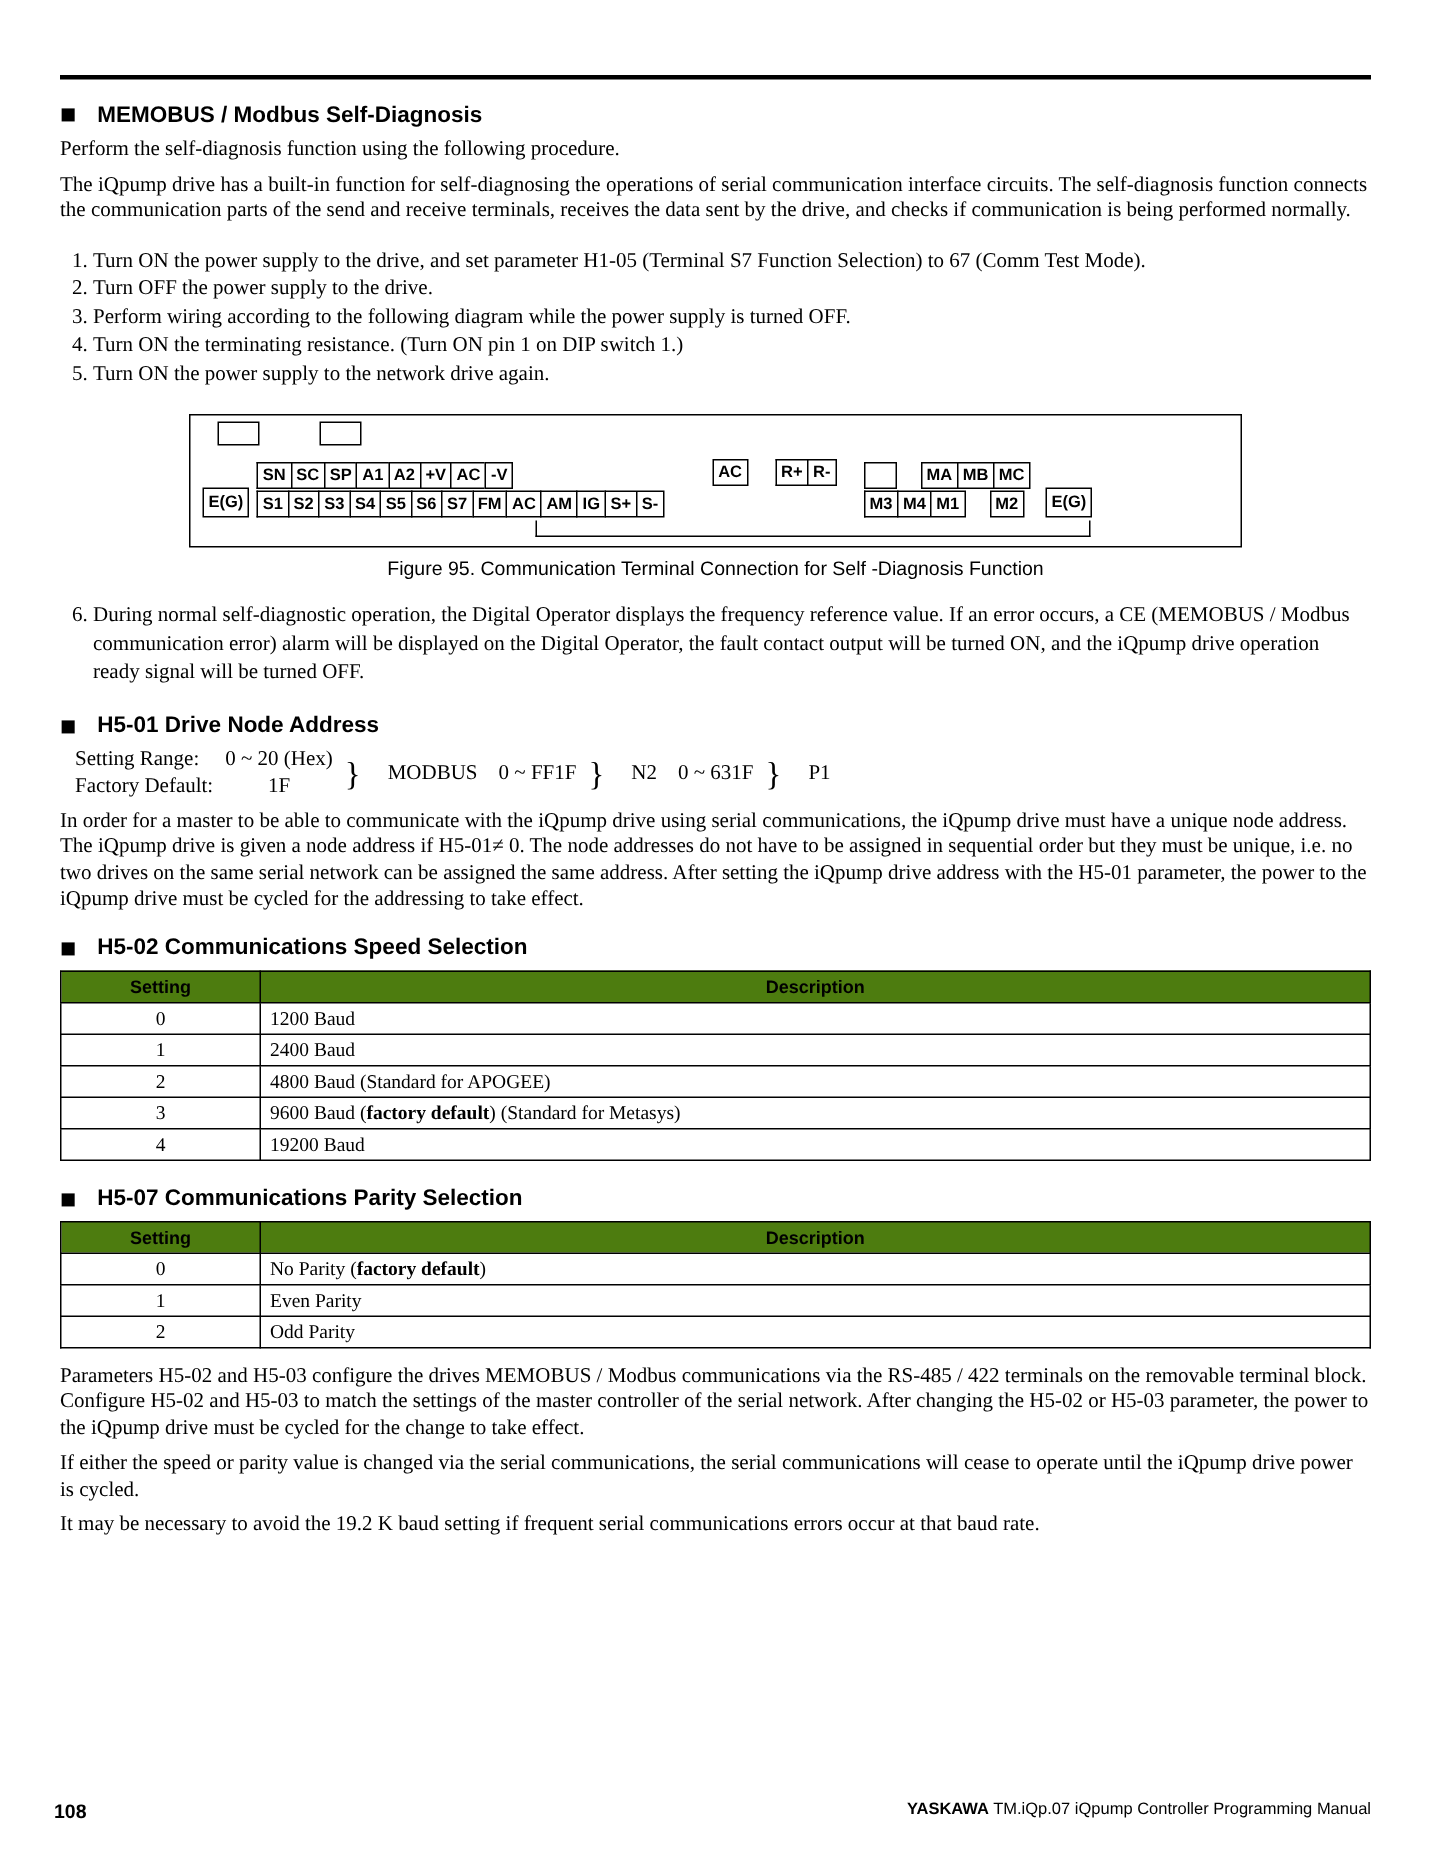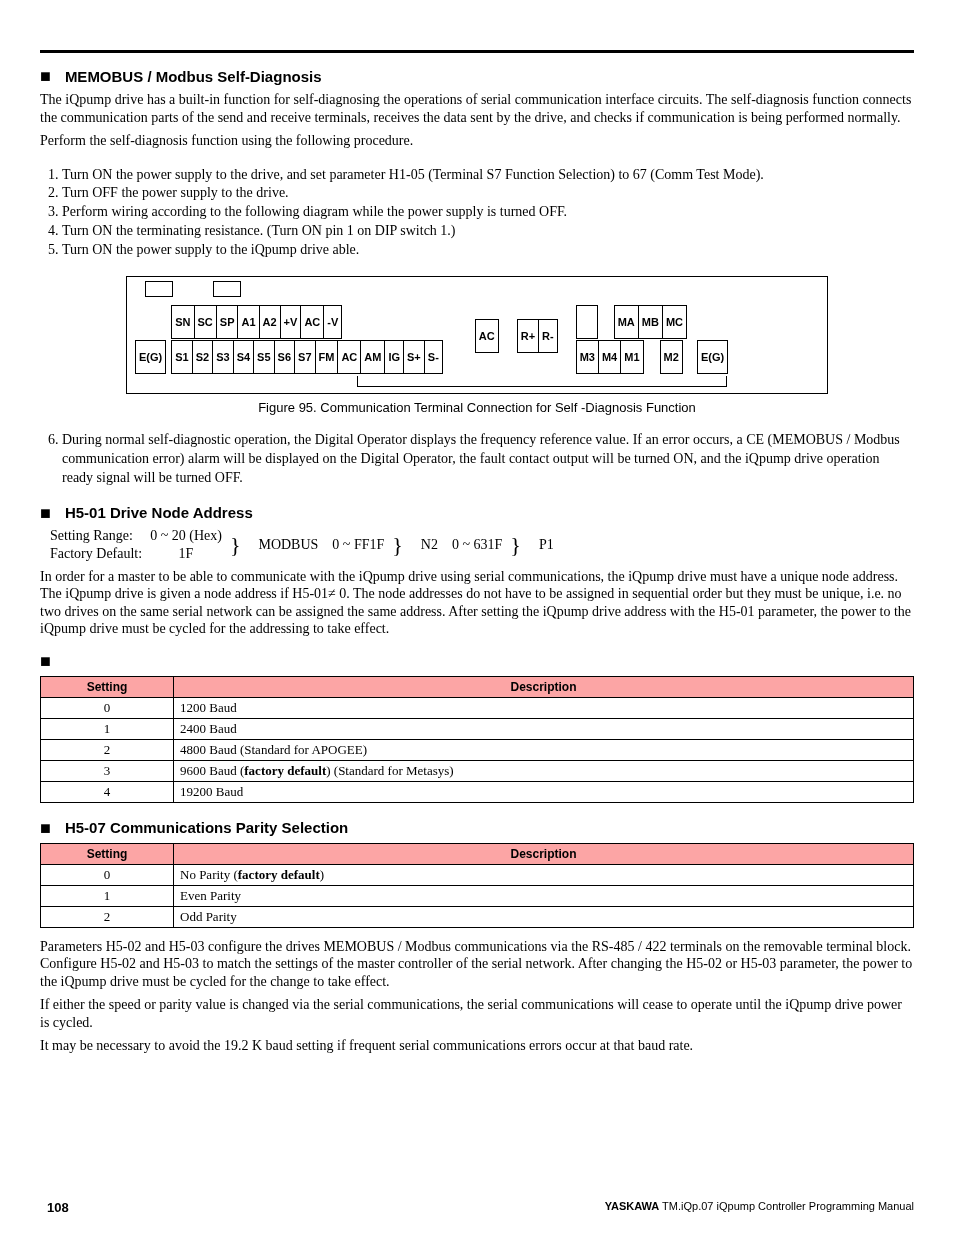--- a/index.html
+++ b/index.html
@@ -72,21 +72,21 @@
   }
   .term {
     display: flex;
     align-items: center;
     justify-content: center;
     font-family: Arial, Helvetica, sans-serif;
     font-weight: bold;
     font-size: 11px;
     border: 1.5px solid #000;
     height: 18px;
-    padding: 16px 3px;
+    padding: 0 3px;
     min-width: 18px;
     box-sizing: border-box;
   }
   .term.big { height: 20px; min-width: 30px; }
   .row1, .row2 {
     display: flex;
     gap: 0;
   }
   .row1 .term, .row2 .term {
     border-right-width:0;
@@ -133,65 +133,65 @@
   .spec .protocol { margin: 0 10px; }
   .spec .stack { display:flex; flex-direction:row; align-items:center; line-height:1.15;}
   
   table.param {
     width: 100%;
     border-collapse: collapse;
     font-size: 13px;
     margin-top: 6px;
   }
   table.param th {
-    background: #fca5a5;
+    background: #4d7c0f;
     font-family: Arial, Helvetica, sans-serif;
     font-weight: bold;
     font-size: 12px;
     border: 1px solid #000;
     padding: 3px 6px;
   }
   table.param td {
     border: 1px solid #000;
     padding: 2px 6px;
     font-family: "Times New Roman", serif;
   }
   table.param td.c { text-align: center; width: 120px;}
   .fdef { font-weight: bold; }
   
   .footer {
     position: absolute;
-    left: 47px; right: 40px; bottom: 20px;
+    left: 36px; right: 40px; bottom: 20px;
     display:flex; justify-content:space-between;
     font-size: 11px;
     font-family: Arial, Helvetica, sans-serif;
   }
   .footer .pg { font-weight: bold; font-size: 13px;}
   .footer .rt .brand { font-weight: bold; }
 </style>
 </head>
 <body>
 
 <div class="page">
   <div class="rule"></div>
 
   <h2 class="sec">
     <span class="bullet">■</span>
     <span>MEMOBUS / Modbus Self-Diagnosis</span>
   </h2>
 
+  <p class="body">Perform the self-diagnosis function using the following procedure.</p>
   <p class="body">The iQpump drive has a built-in function for self-diagnosing the operations of serial communication interface circuits. The self-diagnosis function connects the communication parts of the send and receive terminals, receives the data sent by the drive, and checks if communication is being performed normally.</p>
-  <p class="body">Perform the self-diagnosis function using the following procedure.</p>
 
   <ol class="steps">
     <li>Turn ON the power supply to the drive, and set parameter H1-05 (Terminal S7 Function Selection) to 67 (Comm Test Mode).</li>
     <li>Turn OFF the power supply to the drive.</li>
     <li>Perform wiring according to the following diagram while the power supply is turned OFF.</li>
     <li>Turn ON the terminating resistance. (Turn ON pin 1 on DIP switch 1.)</li>
-    <li>Turn ON the power supply to the iQpump drive able.</li>
+    <li>Turn ON the power supply to the network drive again.</li>
   </ol>
 
   <div class="diagram">
 
     <div style="display:flex; padding:4px 8px 0 8px; gap:40px;">
       <div class="smallbox-empty" style="margin-left:10px;"></div>
       <div class="smallbox-empty"></div>
     </div>
 
     <div class="trowwrap">
@@ -302,20 +302,21 @@
       <span>1F</span>
     </div>
     <span class="brace">}</span>
     <span class="protocol">P1</span>
   </div>
 
   <p class="body">In order for a master to be able to communicate with the iQpump drive using serial communications, the iQpump drive must have a unique node address. The iQpump drive is given a node address if H5-01≠ 0. The node addresses do not have to be assigned in sequential order but they must be unique, i.e. no two drives on the same serial network can be assigned the same address. After setting the iQpump drive address with the H5-01 parameter, the power to the iQpump drive must be cycled for the addressing to take effect.</p>
 
   <h2 class="sec">
     <span class="bullet">■</span>
+    <span>H5-02 Communications Speed Selection</span>
   </h2>
 
   <table class="param">
     <thead>
       <tr>
         <th>Setting</th>
         <th>Description</th>
       </tr>
     </thead>
     <tbody id="h502-body">

